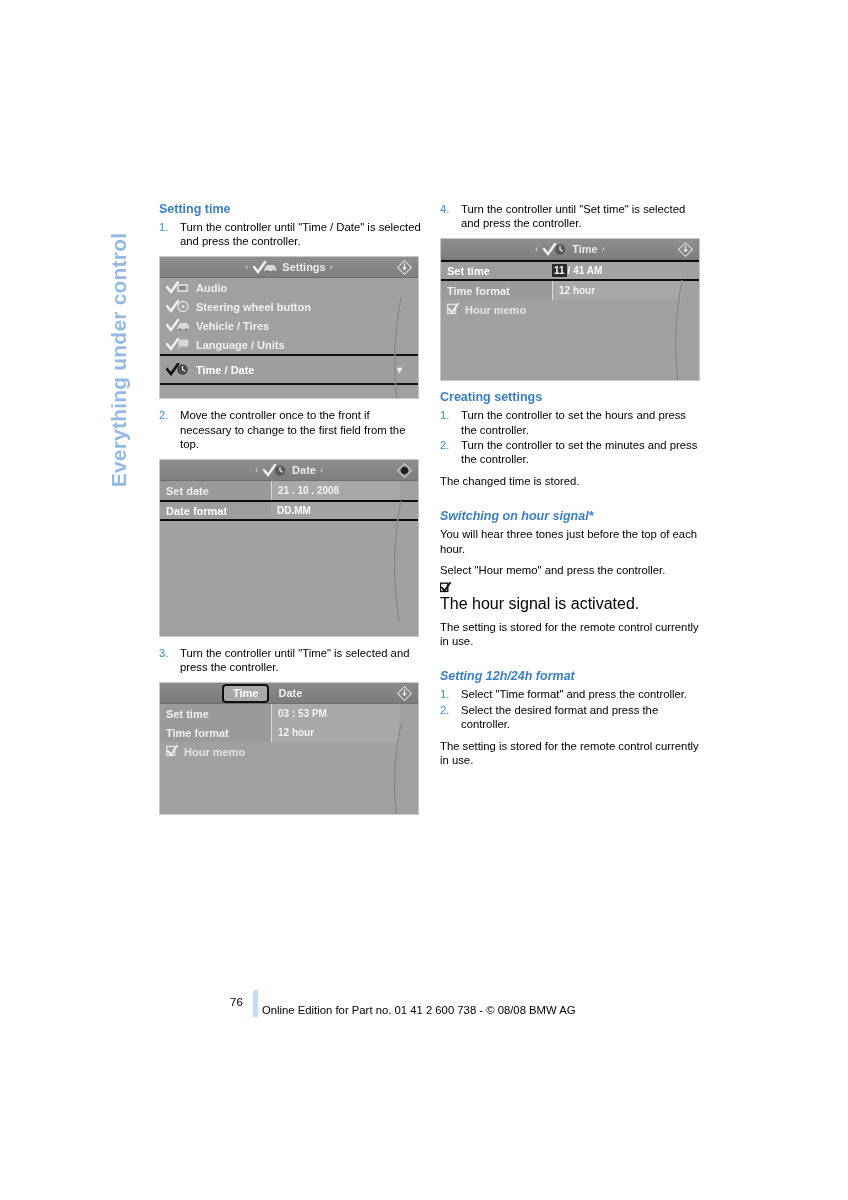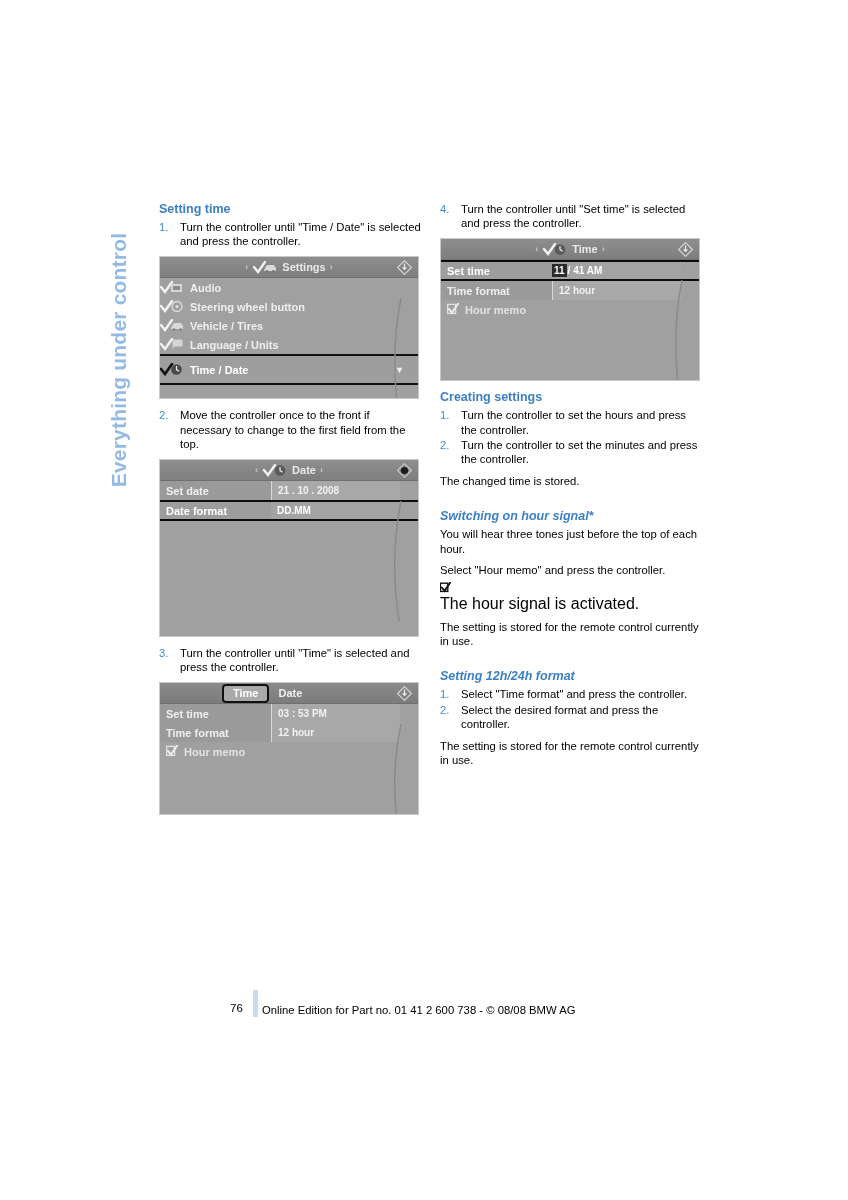--- a/index.html
+++ b/index.html
@@ -119,20 +119,21 @@
   .info-badge {
     position:absolute; right:6px; top:3px;
     width:15px; height:15px;
   }
 
   .shot-body { position:relative; background:#a0a0a0; }
 
   .list-row {
     height:19px;
     display:flex; align-items:center;
+    padding-left:6px;
     gap:6px;
     color:#efefef;
     font-size:11px;
     font-weight:bold;
   }
   .list-row.sel {
     background:#9e9e9e;
     border-top:2px solid #111;
     border-bottom:2px solid #111;
     height:31px;
@@ -187,21 +188,21 @@
     line-height:13px;
   }
   .tab-plain { color:#f0f0f0; font-size:11px; font-weight:bold; margin-left:9px; }
 
   
   .round-badge { position:absolute; right:6px; top:3px; width:15px; height:15px; }
 
   
   .footer { position:absolute; left:0; right:0; top:988px; height:40px; }
   .pageno {
-    position:absolute; left:230px; top:14px;
+    position:absolute; left:230px; top:8px;
     font-size:11.5px; color:#000; font-weight:normal;
   }
   .foot-bar {
     position:absolute; left:253px; top:2px;
     width:5px; height:27px; background:#c5dcf2;
   }
   .foot-text {
     position:absolute; left:262px; top:16px;
     font-size:11.3px; color:#000;
   }

